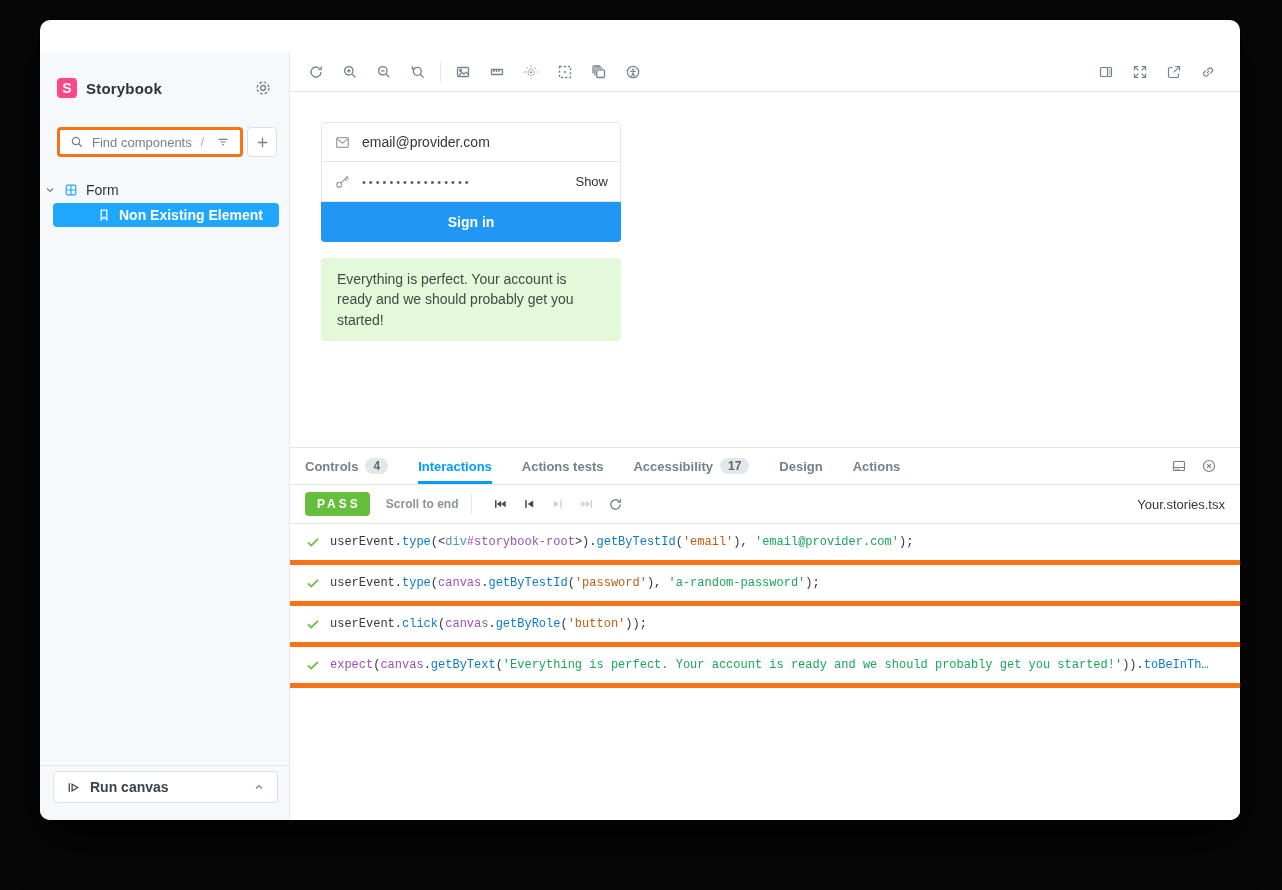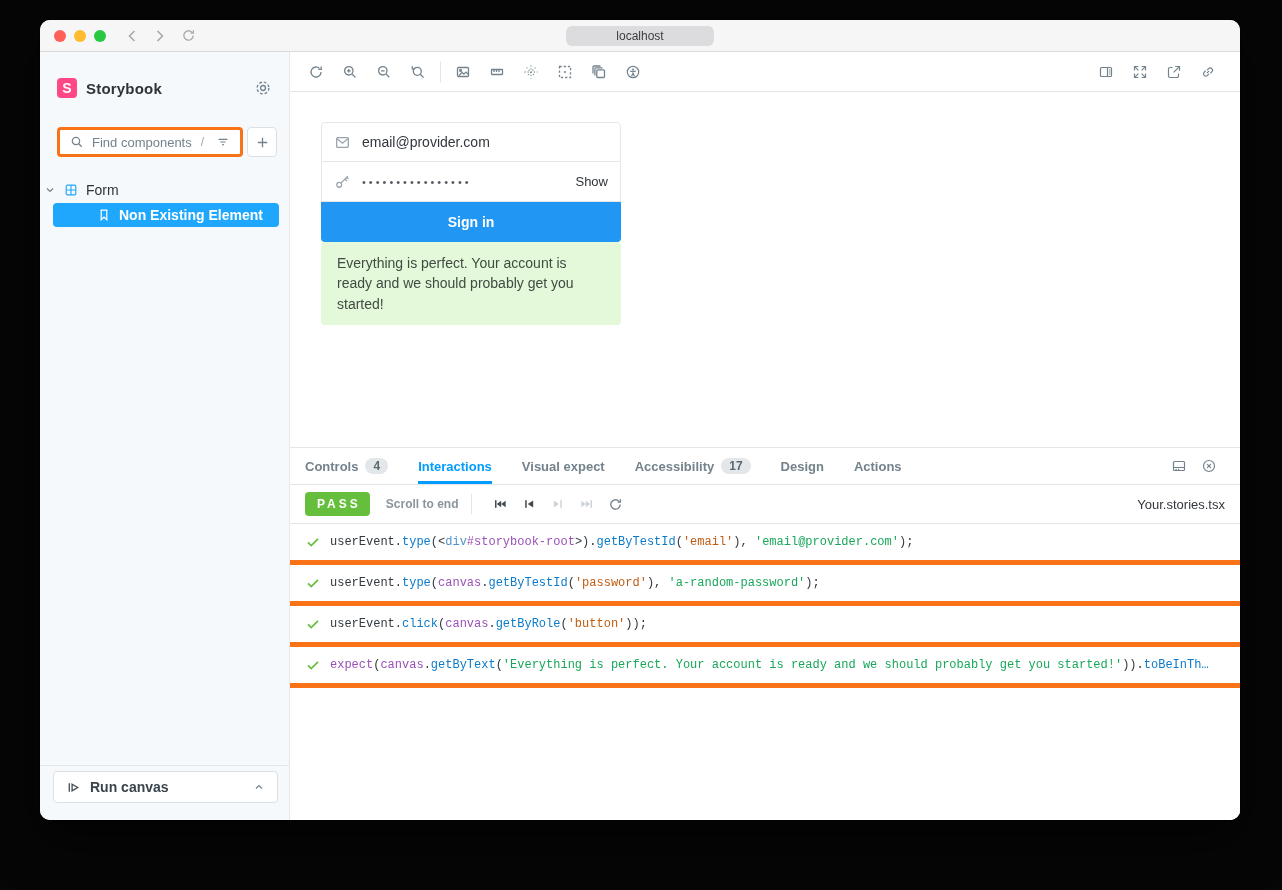--- a/index.html
+++ b/index.html
@@ -74,21 +74,21 @@
   .canvas { position:absolute; left:0; right:0; top:40px; height:355px; background:#fff; }
   .form { position:absolute; left:31px; top:30px; width:300px; font-size:14px; color:#32373D;border-radius:11px; }
   .field { height:40px; border:1px solid #E4E7EA; display:flex; align-items:center; padding:0 12px; background:#fff; }
   .field.email { border-radius:4px 4px 0 0; }
   .field.pass  { border-top:none; }
   .f-ic { color:#9AA3AB; margin-right:11px; flex:none; }
   .dots { letter-spacing:3px; font-size:11px; color:#555B61; }
   .show-link { margin-left:auto; font-size:13px; color:#2E3438; cursor:pointer; }
   .signin { height:40px; background:#2196F3; border-radius:0 0 4px 4px; display:flex; align-items:center;
             justify-content:center; color:#fff; font-weight:bold; font-size:14px; cursor:pointer; }
-  .success { margin-top:0; background:#E3F9D9; border-radius:4px; padding:11px 16px;
+  .success { margin-top:16px; background:#E3F9D9; border-radius:4px; padding:11px 16px;
              font-size:14px; line-height:1.45; color:#414B44; width:300px; }
 
   
   .panel { position:absolute; left:0; right:0; top:395px; bottom:0; background:#fff; }
   .tabbar { height:38px; border-top:1px solid #E6E6E6; border-bottom:1px solid #E6E6E6;
             display:flex; align-items:stretch; padding:0 15px; }
   .tab { display:flex; align-items:center; margin-right:30px; font-size:13px; font-weight:bold;
          color:#73828C; cursor:pointer; }
   .tab.active { color:#029CFD; box-shadow:inset 0 -3px 0 #029CFD; }
   .tab-badge { margin-left:7px; background:#E3E7EA; color:#5C6870; font-size:12px; font-weight:bold;
@@ -112,44 +112,20 @@
   .tok-plain{color:#33393F} .tok-method{color:#0B7AC9} .tok-object{color:#9A50B8}
   .tok-tag{color:#4E93CE} .tok-str{color:#BE5B10} .tok-val{color:#18A75A}
 
   svg { display:block; }
 </style>
 </head>
 <body>
 
 <div class="window">
 
-  <div class="chrome">
-    <div class="traffic">
-      <span class="light red"></span>
-      <span class="light yellow"></span>
-      <span class="light green"></span>
-    </div>
-    <span class="nav-ic">
-      <svg width="16" height="16" viewBox="0 0 16 16" fill="none" stroke="currentColor" stroke-width="1.6">
-          <path d="M10.5 3L5.5 8l5 5"></path>
-        </svg>
-    </span>
-    <span class="nav-ic">
-      <svg width="16" height="16" viewBox="0 0 16 16" fill="none" stroke="currentColor" stroke-width="1.6">
-          <path d="M5.5 3l5 5-5 5"></path>
-        </svg>
-    </span>
-    <span class="nav-ic">
-      <svg width="15" height="15" viewBox="0 0 16 16" fill="none" stroke="currentColor" stroke-width="1.4">
-          <path d="M13 8a5 5 0 1 1-1.5-3.6"></path>
-          <path d="M13.2 2.4v2.9h-2.9"></path>
-        </svg>
-    </span>
-    <div class="url-pill">localhost</div>
-  </div>
 
   <div class="appbody">
 
     <div class="sidebar">
 
       <div class="brand-row">
         <div class="sb-logo">S</div>
         <div class="brand-name">Storybook</div>
         <span class="gear-btn">
           <svg width="18" height="18" viewBox="0 0 16 16" fill="none" stroke="currentColor" stroke-width="1.2">
@@ -352,21 +328,21 @@
 
           <span class="tab">
     <span class="tab-label">Controls</span>
     <span class="tab-badge">4</span>
   </span>
             <span class="tab active">
     <span class="tab-label">Interactions</span>
 
   </span>
             <span class="tab">
-    <span class="tab-label">Visual expect</span>
+    <span class="tab-label">Actions tests</span>
 
   </span>
             <span class="tab">
     <span class="tab-label">Accessibility</span>
     <span class="tab-badge">17</span>
   </span>
             <span class="tab">
     <span class="tab-label">Design</span>
 
   </span>

